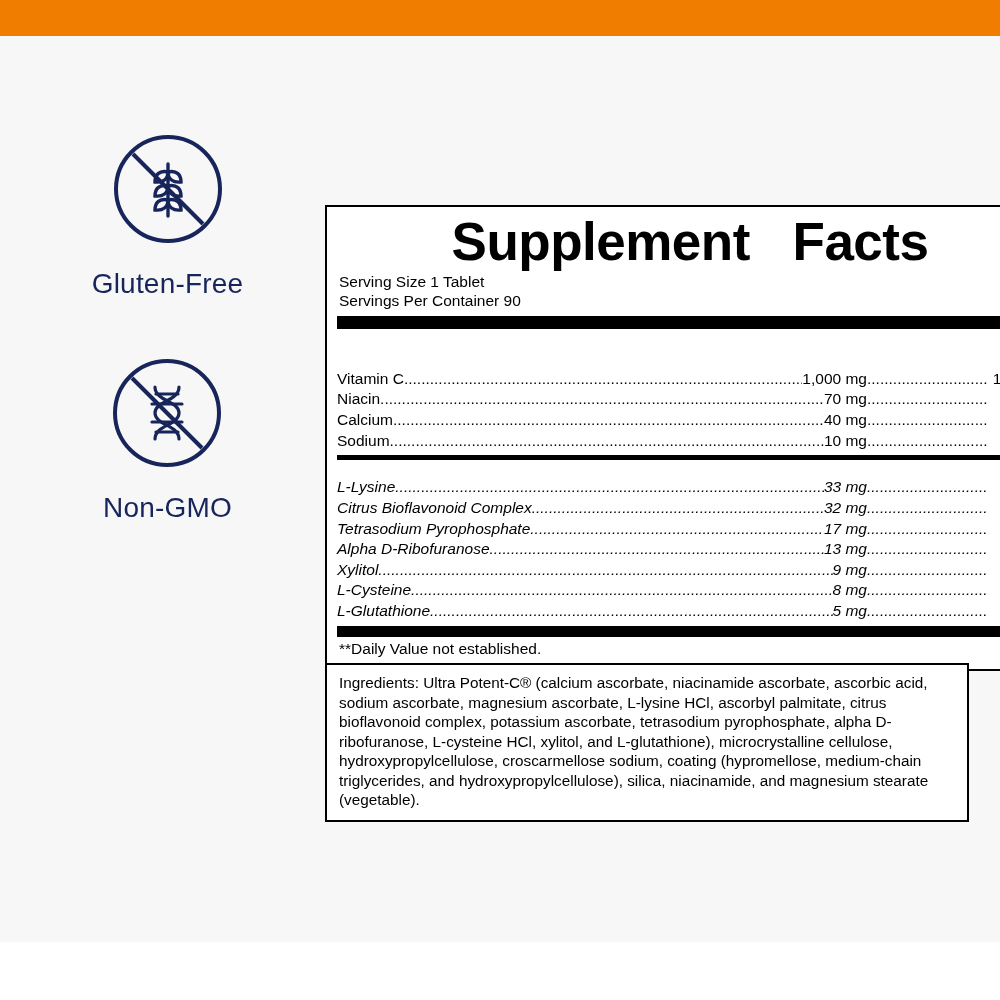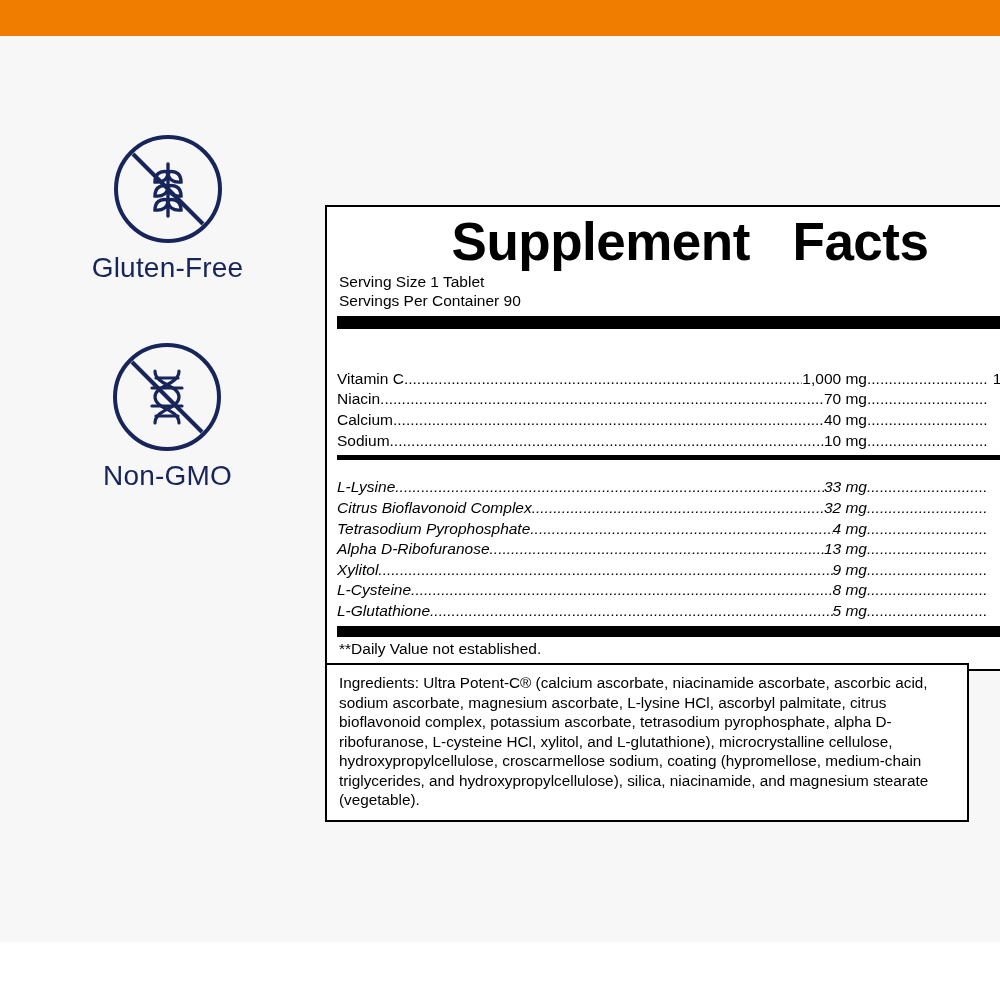--- a/index.html
+++ b/index.html
@@ -46,21 +46,21 @@
   }
   .badge {
     display: flex;
     flex-direction: column;
     align-items: center;
   }
   .badge-label {
     color: #17255a;
     font-size: 28px;
     letter-spacing: 0.2px;
-    margin-top: 0;
+    margin-top: 16px;
     text-align: center;
   }
   .gap-1 { height: 54px; }
   .gap-2 { height: 46px; }
 
   .b-corp {
     display: flex;
     flex-direction: column;
     align-items: center;
     color: #17255a;
@@ -295,21 +295,21 @@
       <div class="sf-row">
         <span class="sf-name">Citrus Bioflavonoid Complex</span>
         <span class="dots">.....................................................................................................................</span>
         <span class="sf-amount">32 mg</span>
         <span class="dots2"> .......................................</span>
         <span class="sf-dv">**</span>
       </div>
       <div class="sf-row">
         <span class="sf-name">Tetrasodium Pyrophosphate</span>
         <span class="dots">.....................................................................................................................</span>
-        <span class="sf-amount">4 mg</span>
+        <span class="sf-amount">17 mg</span>
         <span class="dots2"> .......................................</span>
         <span class="sf-dv">**</span>
       </div>
       <div class="sf-row">
         <span class="sf-name">Alpha D-Ribofuranose</span>
         <span class="dots">.....................................................................................................................</span>
         <span class="sf-amount">13 mg</span>
         <span class="dots2"> .......................................</span>
         <span class="sf-dv">**</span>
       </div>

